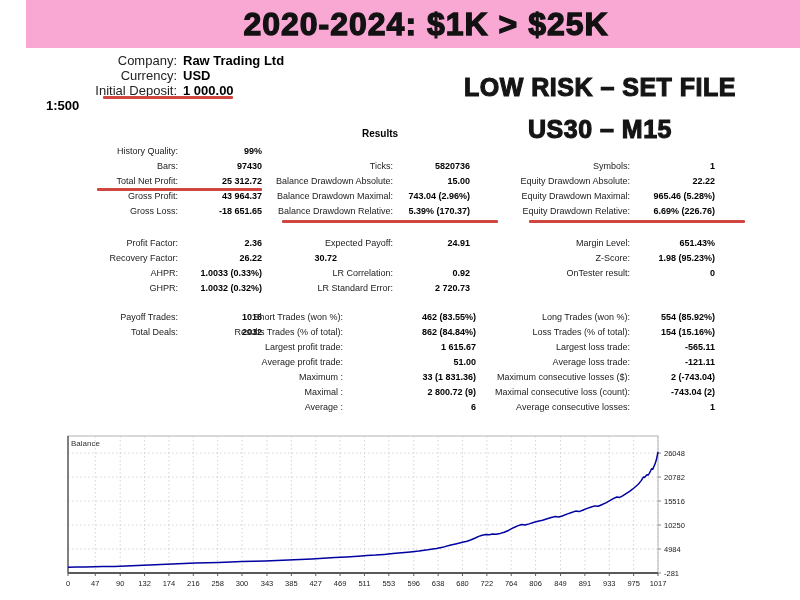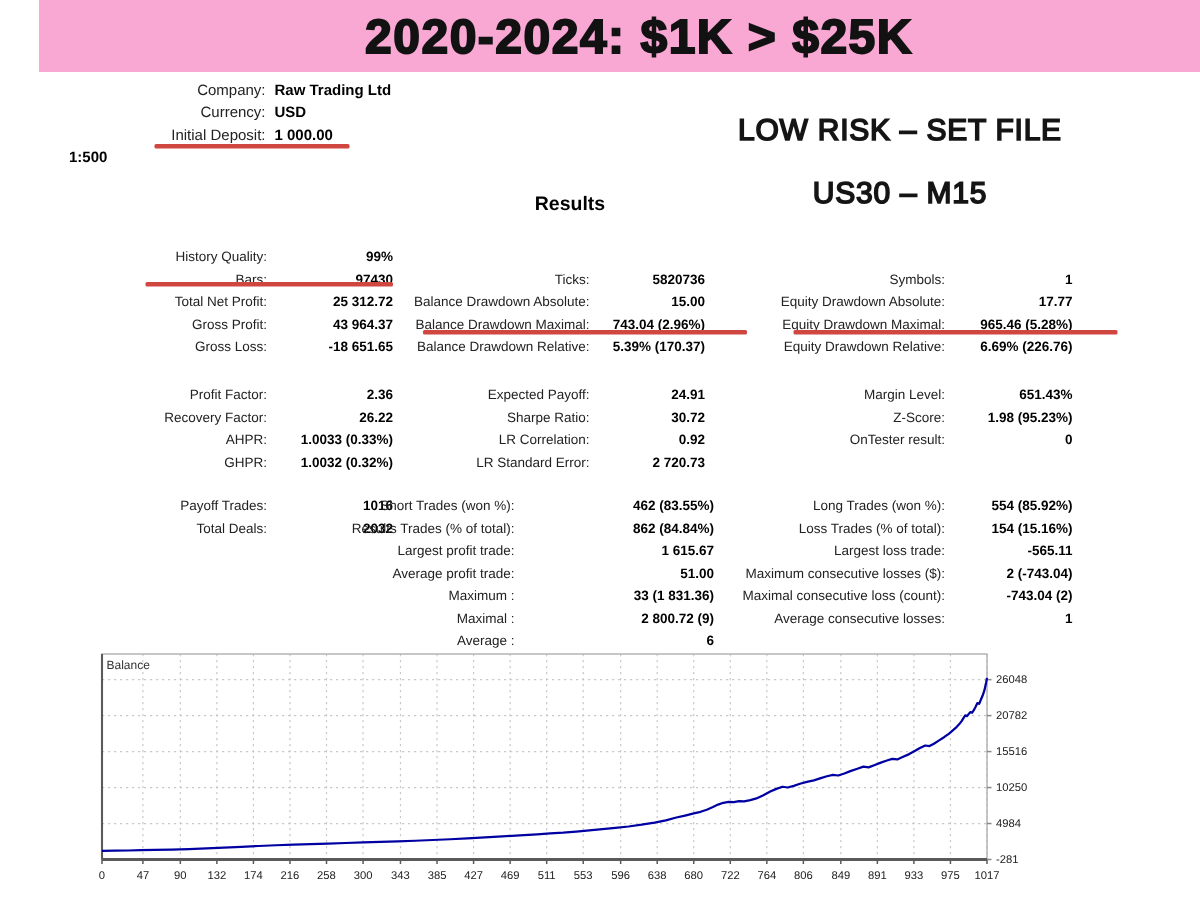--- a/index.html
+++ b/index.html
@@ -12,32 +12,32 @@
     position:absolute; left:0; top:0; width:800px; height:48px;
     display:flex; align-items:center; justify-content:center;
   }
   .banner-title {
     font-size:32px; font-weight:bold; color:#121212;
     -webkit-text-stroke:1.3px #121212; letter-spacing:1px; white-space:nowrap;
   }
   
   .overlay { position:absolute; left:450px; top:66px; width:300px; text-align:center; }
   .overlay-line {
-    font-size:20px; font-weight:normal; color:#151515;
+    font-size:25px; font-weight:bold; color:#151515;
     -webkit-text-stroke:1.1px #151515; letter-spacing:0.5px; line-height:42px; white-space:nowrap;
   }
   
   .account { position:absolute; left:40px; top:53px; }
-  .acct-row { display:flex; height:15px; line-height:15px; font-size:10px; white-space:nowrap; }
+  .acct-row { display:flex; height:15px; line-height:15px; font-size:13px; white-space:nowrap; }
   .acct-label { width:137px; text-align:right; color:#222; }
   .acct-val { margin-left:6px; font-weight:bold; color:#000; }
   
   .results-title { position:absolute; left:310px; top:128px; width:140px; text-align:center;
-                   font-size:13px; font-weight:bold; color:#000; }
-  .stats-col { position:absolute;margin-top:20px; }
+                   font-size:10px; font-weight:bold; color:#000; }
+  .stats-col { position:absolute; }
   .srow { display:flex; height:15px; line-height:15px; font-size:9px; white-space:nowrap; }
   .slabel { text-align:right; color:#222; }
   .sval { text-align:right; font-weight:bold; color:#000; margin-left:6px; }
   .colA .slabel { width:138px; } .colA .sval { width:78px; }
   .colB .slabel { width:133px; } .colB .sval { width:71px; }
   .colB3 .slabel { width:133px; } .colB3 .sval { width:127px; }
   .colC .slabel { width:141px; } .colC .sval { width:79px; }
   
   .redline { position:absolute; height:3px; border-radius:1px; }
   
@@ -118,21 +118,21 @@
         <span class="sval">5.39% (170.37)</span>
       </div>
     </div>
   <div class="stats-col colC" style="left:489px; top:159px;">
       <div class="srow">
         <span class="slabel">Symbols:</span>
         <span class="sval">1</span>
       </div>
       <div class="srow">
         <span class="slabel">Equity Drawdown Absolute:</span>
-        <span class="sval">17.77</span>
+        <span class="sval">22.22</span>
       </div>
       <div class="srow">
         <span class="slabel">Equity Drawdown Maximal:</span>
         <span class="sval">965.46 (5.28%)</span>
       </div>
       <div class="srow">
         <span class="slabel">Equity Drawdown Relative:</span>
         <span class="sval">6.69% (226.76)</span>
       </div>
     </div>
@@ -154,21 +154,20 @@
         <span class="slabel">GHPR:</span>
         <span class="sval">1.0032 (0.32%)</span>
       </div>
     </div>
   <div class="stats-col colB" style="left:260px; top:236px;">
       <div class="srow">
         <span class="slabel">Expected Payoff:</span>
         <span class="sval">24.91</span>
       </div>
       <div class="srow">
-        <span class="slabel">Sharpe Ratio:</span>
         <span class="sval">30.72</span>
       </div>
       <div class="srow">
         <span class="slabel">LR Correlation:</span>
         <span class="sval">0.92</span>
       </div>
       <div class="srow">
         <span class="slabel">LR Standard Error:</span>
         <span class="sval">2 720.73</span>
       </div>
@@ -233,20 +232,24 @@
         <span class="slabel">Long Trades (won %):</span>
         <span class="sval">554 (85.92%)</span>
       </div>
       <div class="srow">
         <span class="slabel">Loss Trades (% of total):</span>
         <span class="sval">154 (15.16%)</span>
       </div>
       <div class="srow">
         <span class="slabel">Largest loss trade:</span>
         <span class="sval">-565.11</span>
+      </div>
+      <div class="srow">
+        <span class="slabel">Average loss trade:</span>
+        <span class="sval">-121.11</span>
       </div>
       <div class="srow">
         <span class="slabel">Maximum consecutive losses ($):</span>
         <span class="sval">2 (-743.04)</span>
       </div>
       <div class="srow">
         <span class="slabel">Maximal consecutive loss (count):</span>
         <span class="sval">-743.04 (2)</span>
       </div>
       <div class="srow">

